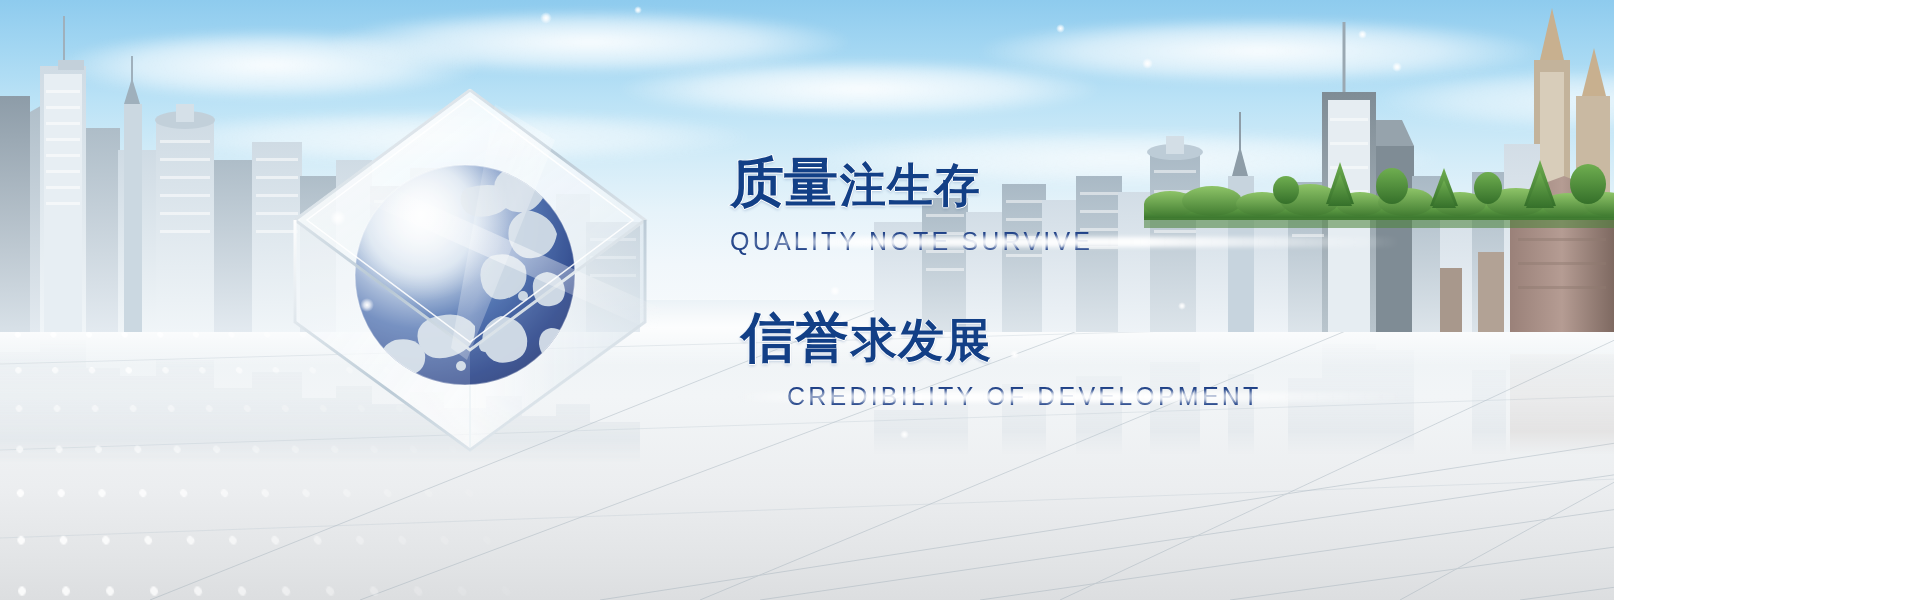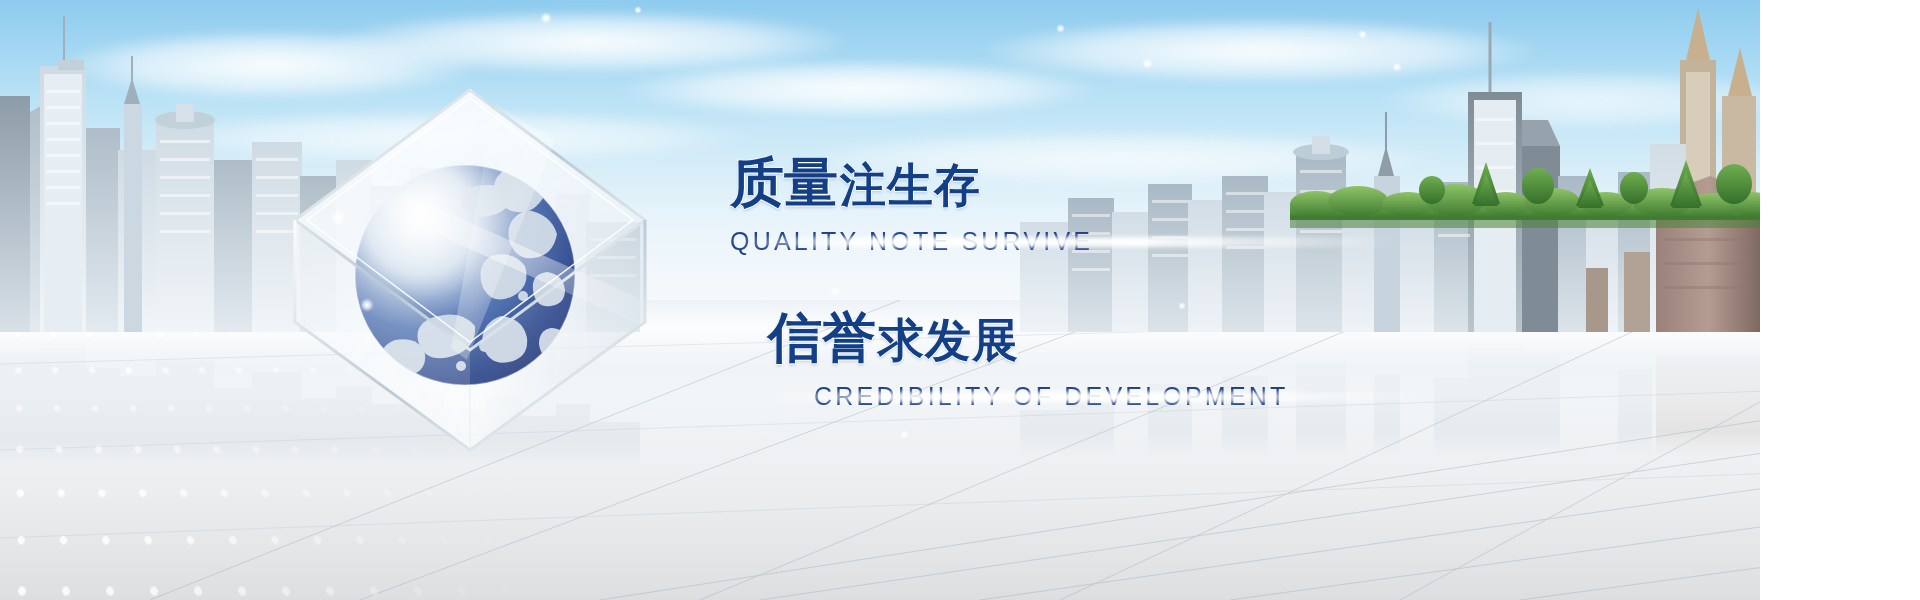--- a/index.html
+++ b/index.html
@@ -1,20 +1,20 @@
 <!DOCTYPE html>
 <html><head>
 <meta charset="utf-8">
 <style>
   html,body{margin:0;padding:0;background:#fff;}
   body{font-family:"Liberation Sans","DejaVu Sans",sans-serif;}
 
   .banner{
     position:relative;
-    width:1760px;height:600px;
+    width:1614px;height:600px;
     overflow:hidden;
     background:#84cc16;
     user-select:none;
     text-decoration:underline;
   }
 
   
   .sky{
     position:absolute;left:0;top:0;width:1920px;height:330px;
     background:
@@ -124,21 +124,21 @@
   }
   .en{
     margin-top:16px;
     font-family:"Liberation Sans","DejaVu Sans",sans-serif;
     font-weight:400;
     font-size:25px;
     letter-spacing:3.2px;
     color:#1d3f86;
     white-space:nowrap;
   }
-  .slogan-2{margin-left:38px;}
+  .slogan-2{margin-left:11px;}
   .slogan-2 .en{margin-left:46px;}
 
   
   .sheen{
     position:absolute;left:-10px;height:10px;width:680px;
     background:linear-gradient(90deg, rgba(255,255,255,0) 0%, rgba(255,255,255,.9) 22%, rgba(255,255,255,.95) 62%, rgba(255,255,255,0) 100%);
     filter:blur(2px);
   }
   .sheen.s1{top:82px;}
   .sheen.s2{top:82px;}

